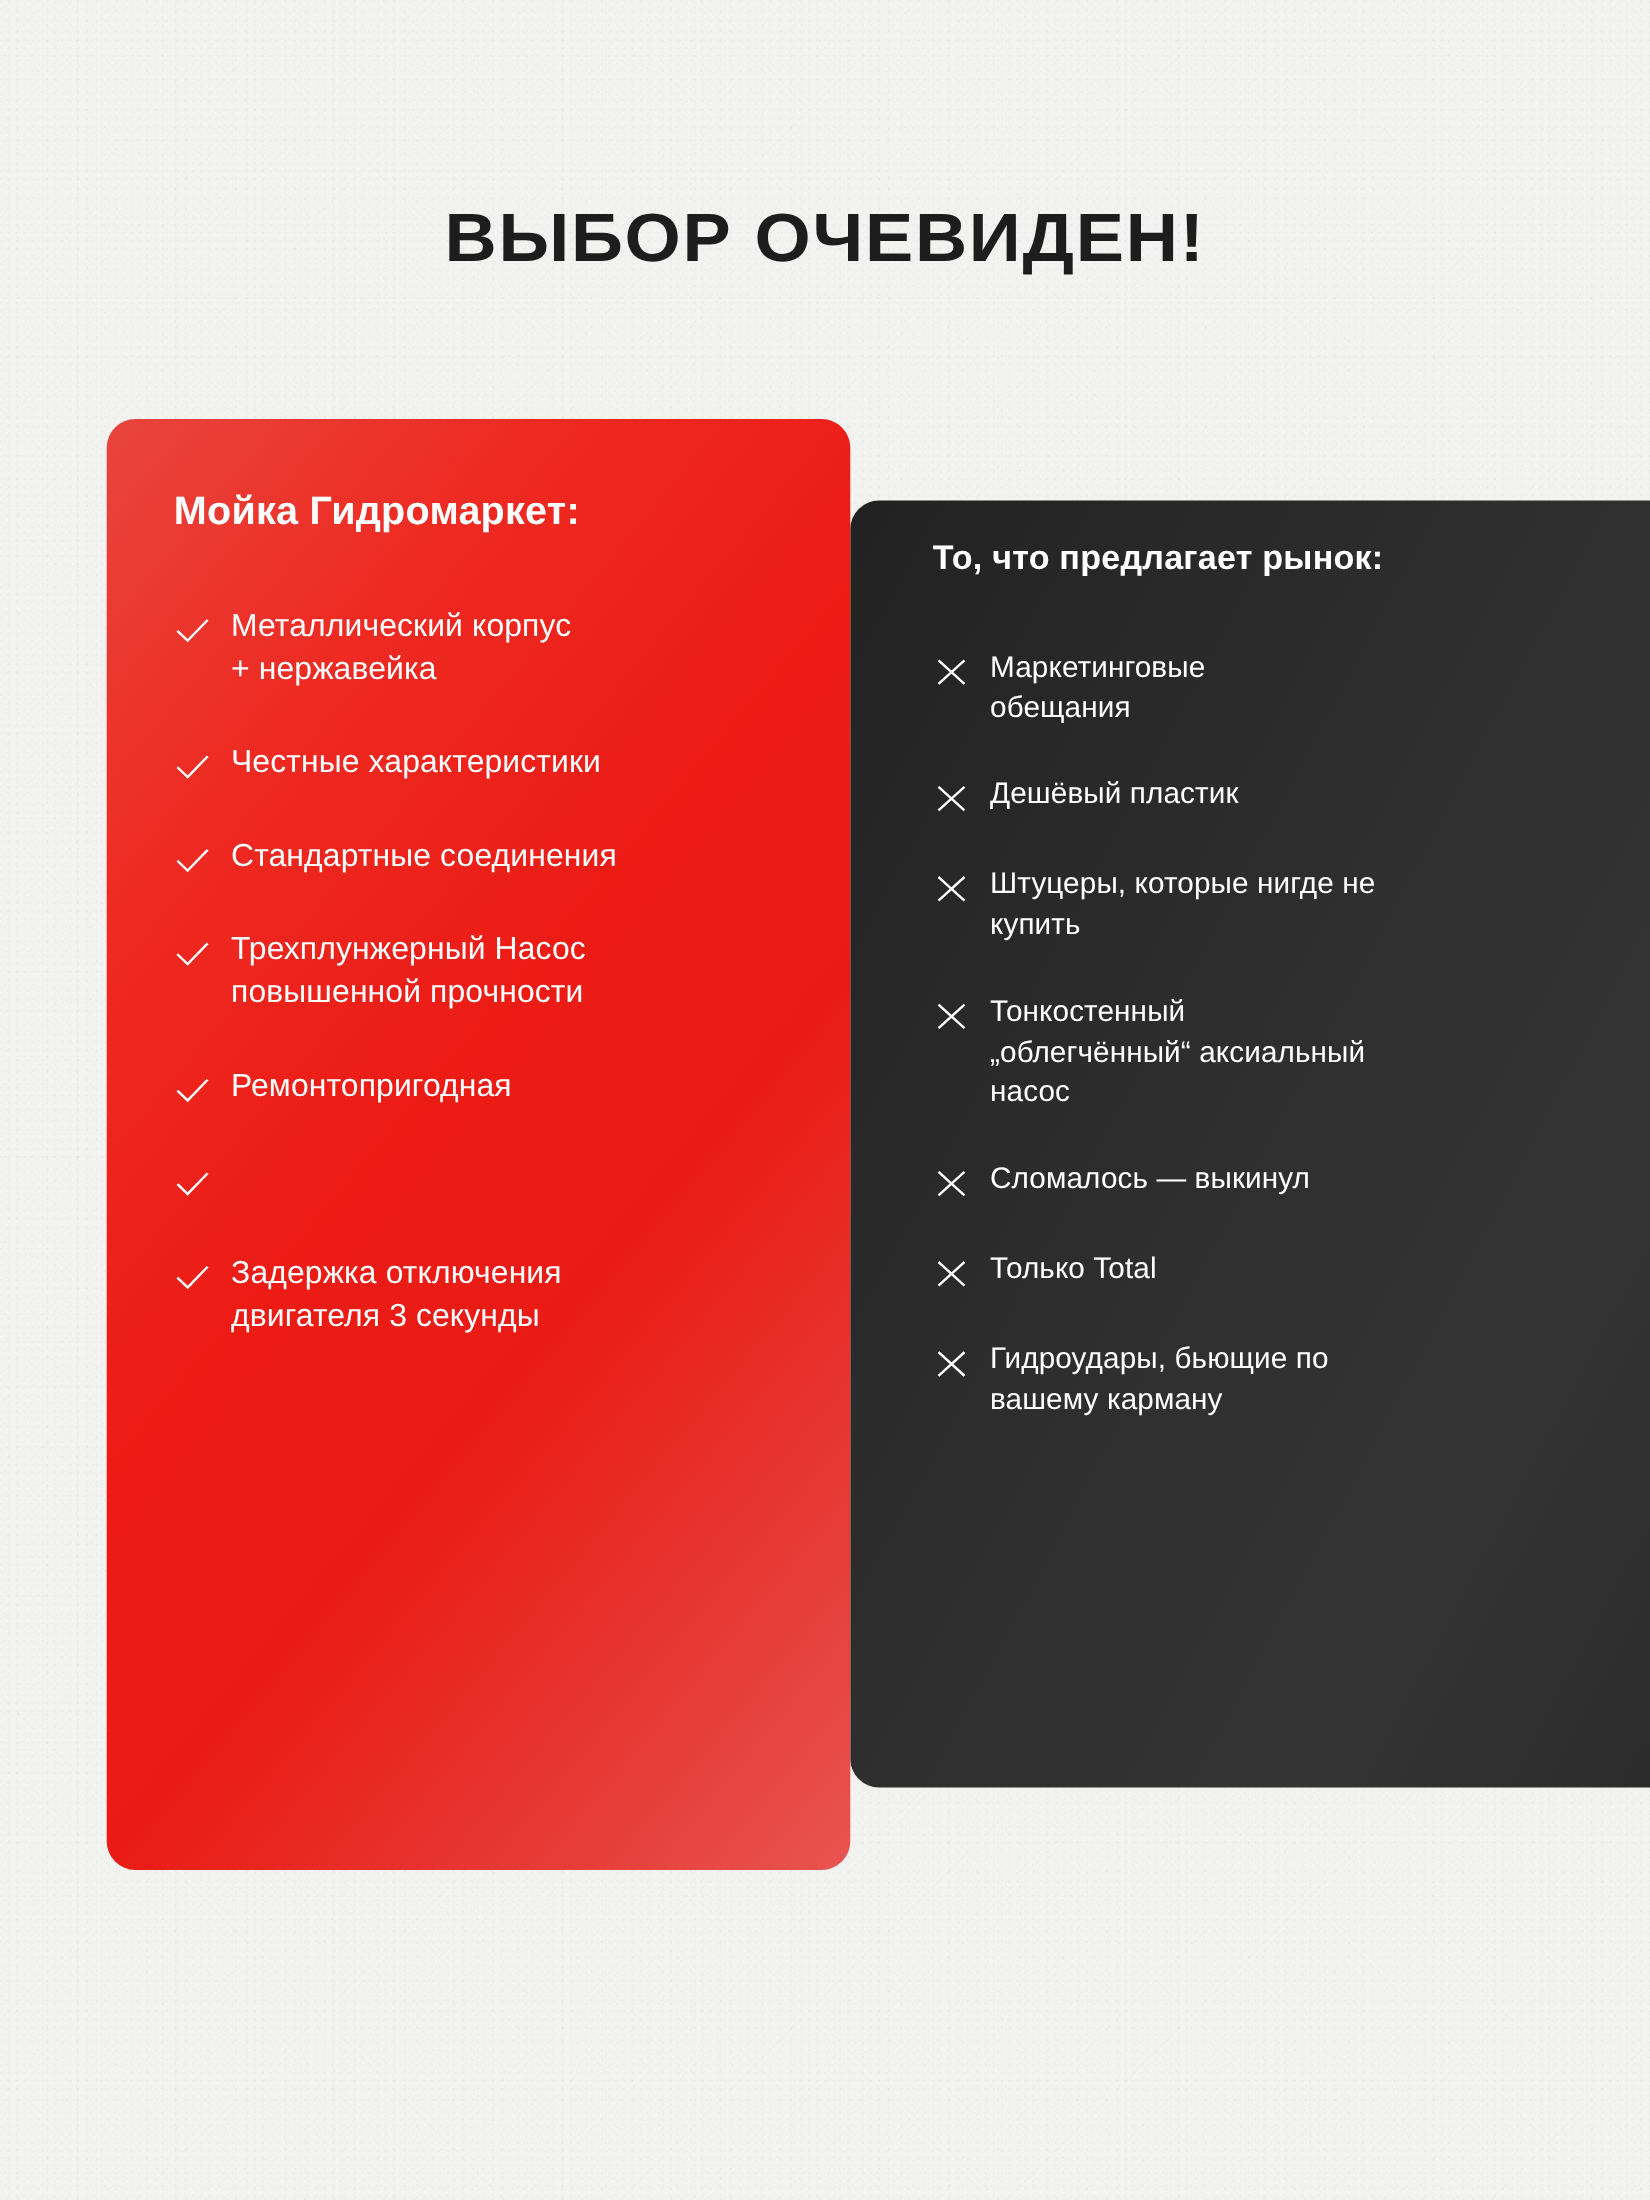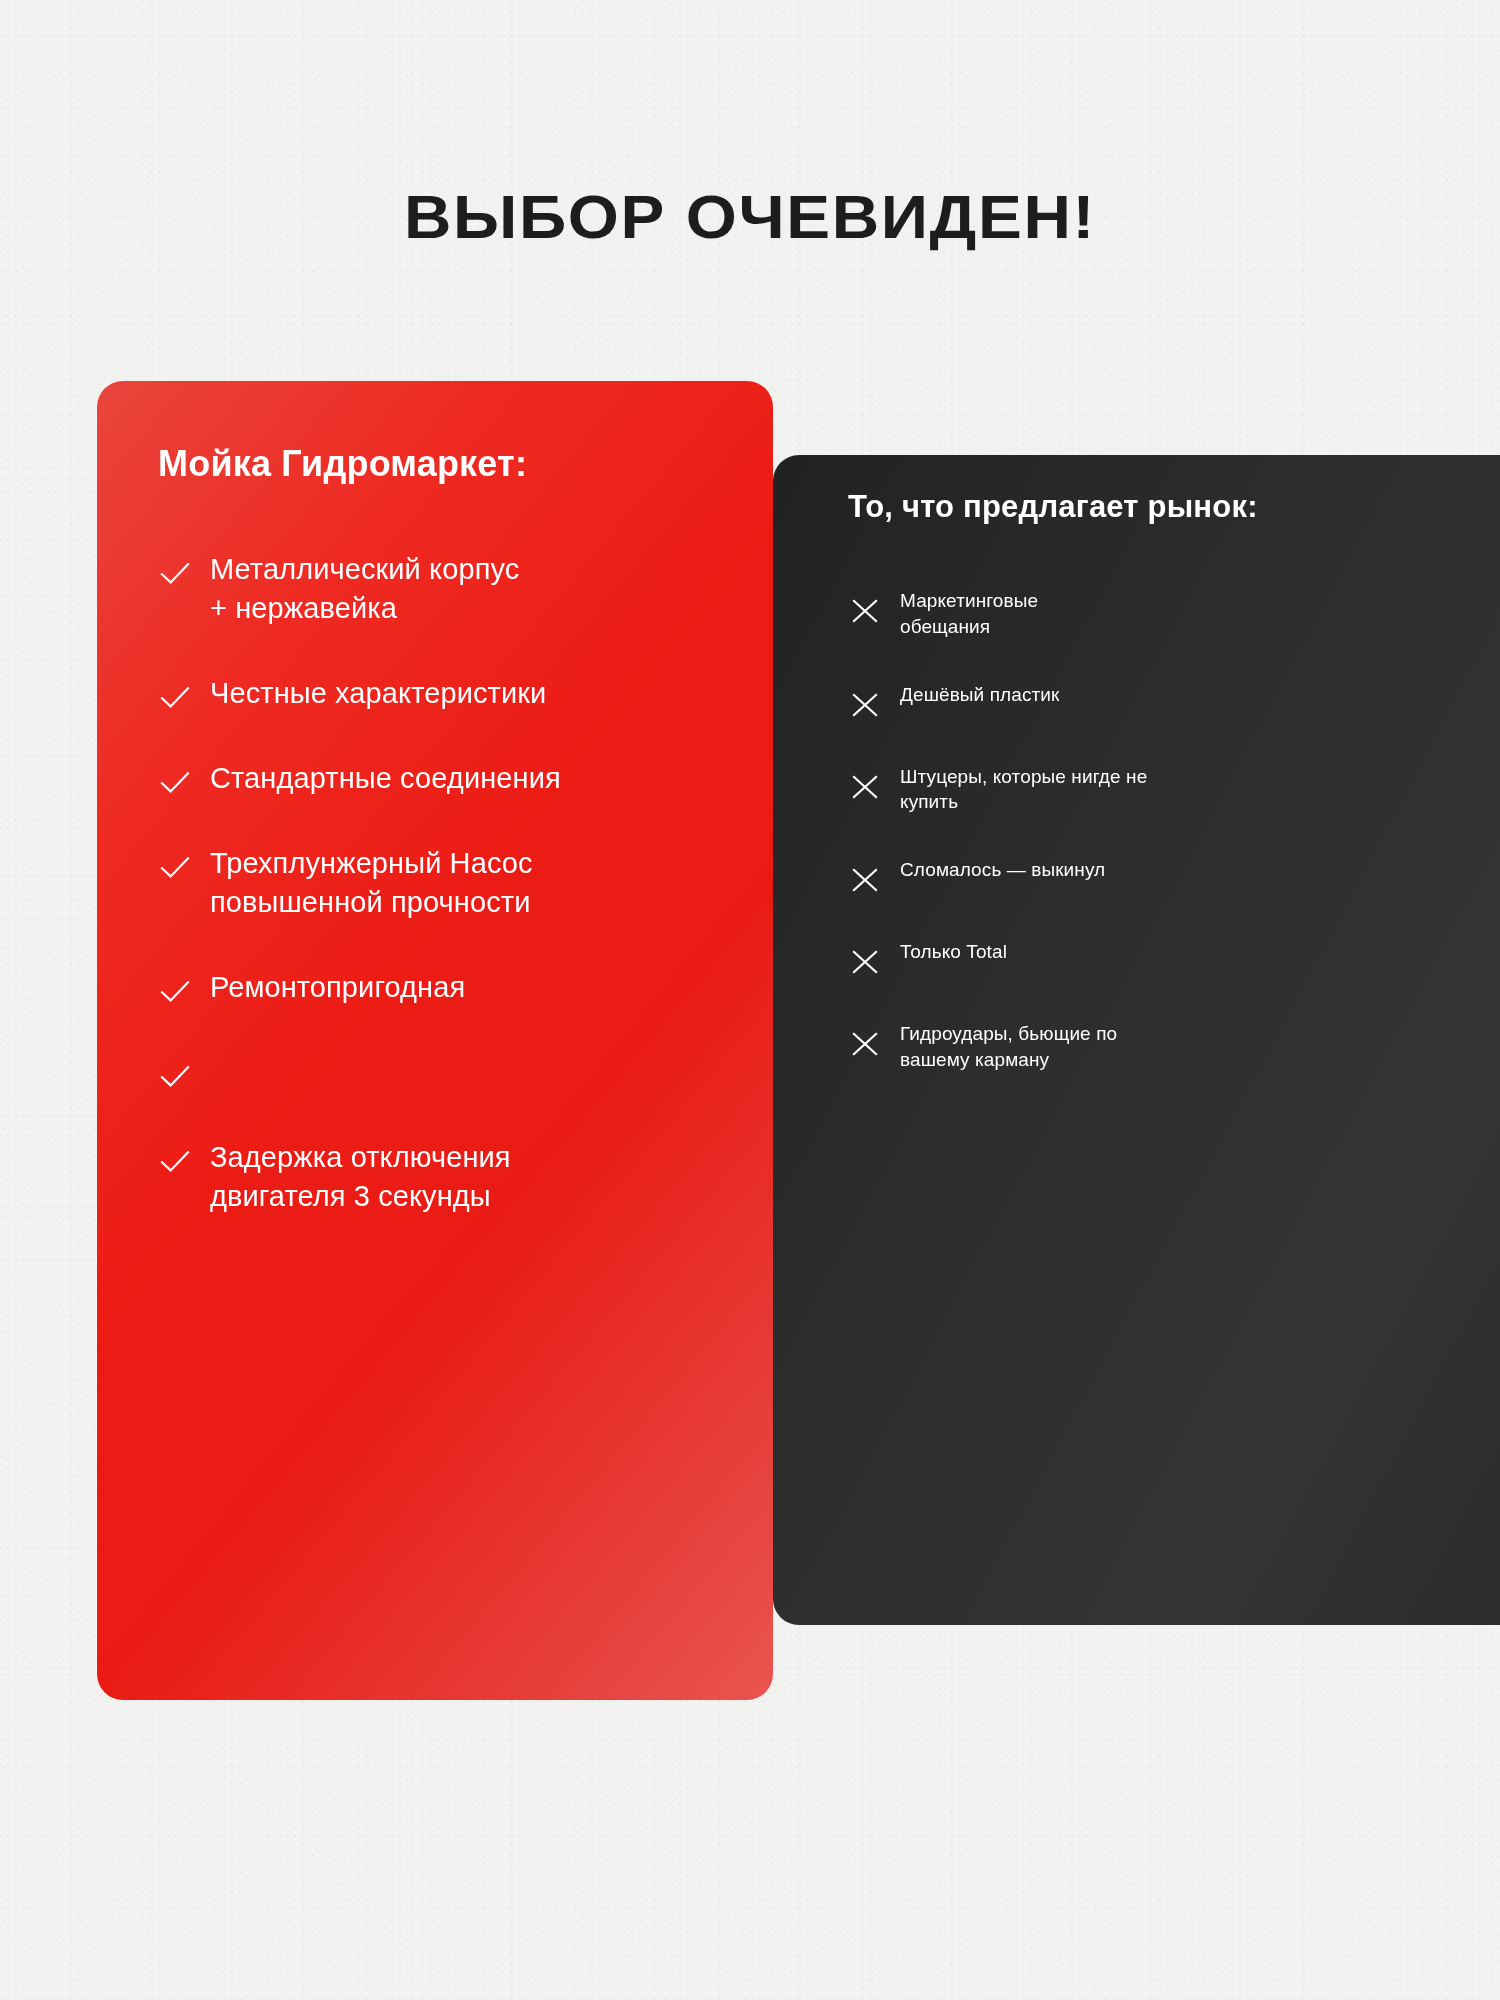--- a/index.html
+++ b/index.html
@@ -123,21 +123,21 @@
 
   .item-text {
     font-size: 28px;
     line-height: 1.36;
     font-weight: 400;
     letter-spacing: .1px;
     white-space: pre-line;
   }
 
   #brand-list .item-text { font-size: 29px; }
-  #market-list .item-text { font-size: 19px; }
+  #market-list .item-text { font-size: 27px; }
 </style>
 </head>
 <body>
 
 <div id="noise-layer"></div>
 
 <h1 id="page-title">ВЫБОР ОЧЕВИДЕН!</h1>
 
 <section class="card" id="card-market">
   <h2 class="card-title">То, что предлагает рынок:</h2>
@@ -167,20 +167,30 @@
         </span>
         <span class="item-text">Штуцеры, которые нигде не
 купить</span>
       </li>
       <li class="list-item">
         <span class="mark">
           <svg viewBox="0 0 34 34">
             <path d="M6 7 L28 27 M28 7 L6 27" fill="none" stroke="#ffffff" stroke-width="2.2" stroke-linecap="square"></path>
           </svg>
         </span>
+        <span class="item-text">Тонкостенный
+„облегчённый“ аксиальный
+насос</span>
+      </li>
+      <li class="list-item">
+        <span class="mark">
+          <svg viewBox="0 0 34 34">
+            <path d="M6 7 L28 27 M28 7 L6 27" fill="none" stroke="#ffffff" stroke-width="2.2" stroke-linecap="square"></path>
+          </svg>
+        </span>
         <span class="item-text">Сломалось — выкинул</span>
       </li>
       <li class="list-item">
         <span class="mark">
           <svg viewBox="0 0 34 34">
             <path d="M6 7 L28 27 M28 7 L6 27" fill="none" stroke="#ffffff" stroke-width="2.2" stroke-linecap="square"></path>
           </svg>
         </span>
         <span class="item-text">Только Total</span>
       </li>

